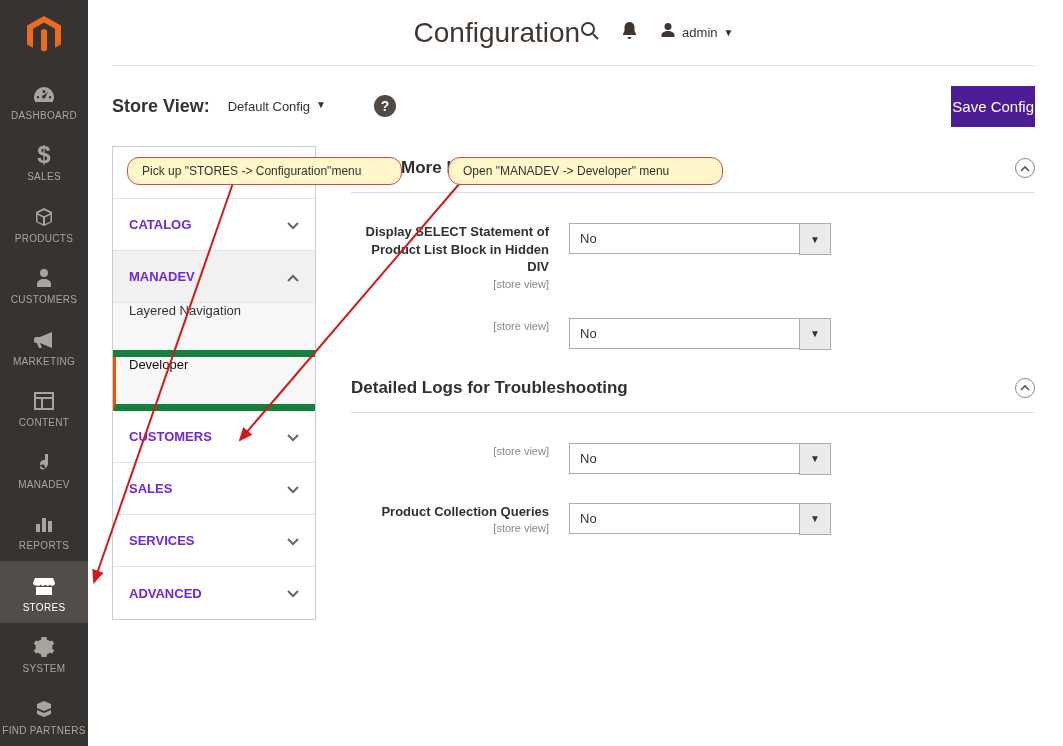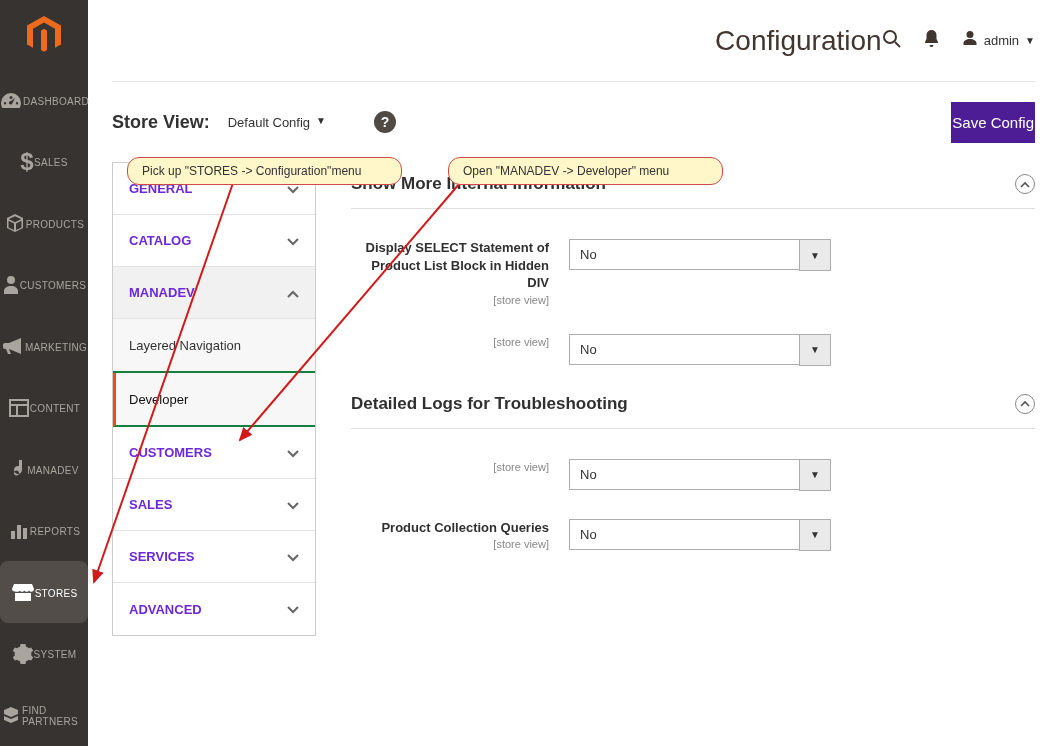--- a/index.html
+++ b/index.html
@@ -2,30 +2,30 @@
 <html><head>
 <meta charset="utf-8">
 <style>
   * { box-sizing: border-box; margin: 0; padding: 0; }
   body { font-family: Arial, Helvetica, sans-serif; font-size: 13px; color: #333; background: #fff; width: 1063px; height: 746px; overflow: hidden; position: relative; }
 
   
   .sidebar { position: absolute; left: 0; top: 0; width: 88px; height: 746px; background: #373330; display: flex; flex-direction: column; }
   .logo { height: 70px; display: flex; align-items: center; justify-content: center; }
   .logo svg { width: 34px; height: 38px; }
-  .nav-item { height: 62px; display: flex; flex-direction: row; align-items: center; justify-content: center; color: #aaa49e; font-size: 10px; letter-spacing: 0.3px; cursor: pointer; }
-  .nav-item.active { background: #524d49; color: #fff; border-radius: 8px; }
+  .nav-item { height: 62px; display: flex; flex-direction: column; align-items: center; justify-content: center; color: #aaa49e; font-size: 10px; letter-spacing: 0.3px; cursor: pointer; }
+  .nav-item.active { background: #524d49; color: #fff; }
   .nav-item .nav-icon { font-size: 22px; height: 28px; display:flex; align-items:center; justify-content:center; color:#aaa49e; }
   .nav-item.active .nav-icon { color:#fff; }
   .nav-item .nav-label { margin-top: 2px; }
 
   
   .main { position: absolute; left: 88px; top: 0; right: 0; bottom: 0; padding: 0 28px 0 24px; overflow: hidden; }
 
-  .topbar { height: 82px; display:flex; align-items:center; justify-content:flex-end; border-bottom:1px solid #e3e3e3; }
+  .topbar { height: 66px; display:flex; align-items:center; justify-content:center; border-bottom:1px solid #e3e3e3; }
   .page-title { font-size: 28px; font-weight: 400; color:#41362f; }
   .topbar-right { display:flex; align-items:center; gap:22px; }
   .topbar-icon { font-size:18px; color:#41362f; cursor:pointer; }
   .user { display:flex; align-items:center; gap:6px; cursor:pointer; }
   .user-icon { font-size:16px; }
   .user-drop { font-size:10px; }
 
   
   .storeview { height: 80px; display:flex; align-items:center; justify-content:space-between; }
   .storeview-left { display:flex; align-items:center; gap:18px; position:relative; }
@@ -36,21 +36,21 @@
   .save-btn { background:#4c1d95; color:#fff; border:none; padding:12px 1px; font-size:15px; font-weight:400; cursor:pointer; }
 
   
   .body { display:flex; gap:35px; }
   .config-nav { width:204px; border:1px solid #ccc; }
   .cfg-tab { height:52px; display:flex; align-items:center; justify-content:space-between; padding:0 16px; font-weight:700; font-size:13px; color:#6d28d9; border-bottom:1px solid #e3e3e3; background:#fff; cursor:pointer; }
   .cfg-tab:last-child { border-bottom:none; }
   .cfg-tab.open { background:#f1f1f1; }
   .cfg-caret { font-size:14px; color:#666; }
   .cfg-sub { background:#f7f7f7; }
-  .cfg-sub-item { height:54px; display:flex; align-items:center; padding:0 16px; font-size:13px; color:#333; border-bottom:2px solid #15803d; cursor:pointer; }
+  .cfg-sub-item { height:54px; display:flex; padding:0 16px; font-size:13px; color:#333; border-bottom:7px solid #15803d; cursor:pointer; }
   .cfg-sub-item.active { border-left:3px solid #eb5202; padding-left:13px; font-weight:400; color:#111; }
 
   .config-body { flex:1; padding-top:12px; }
   .section-head { display:flex; align-items:center; justify-content:space-between; padding-bottom:14px; border-bottom:1px solid #ddd; margin-bottom:30px; cursor:pointer; }
   .section-title { font-size:17px; font-weight:600; color:#303030; }
   .collapse-icon-circle { width:20px; height:20px; border:1px solid #888; border-radius:50%; display:flex; align-items:center; justify-content:center; font-size:12px; color:#555; }
 
   .field-row { display:flex; align-items:flex-start; margin-bottom:28px; }
   .field-label { width:218px; text-align:right; padding-right:20px; }
   .field-label .lbl { font-weight:600; font-size:13px; line-height:1.35; color:#303030; }

